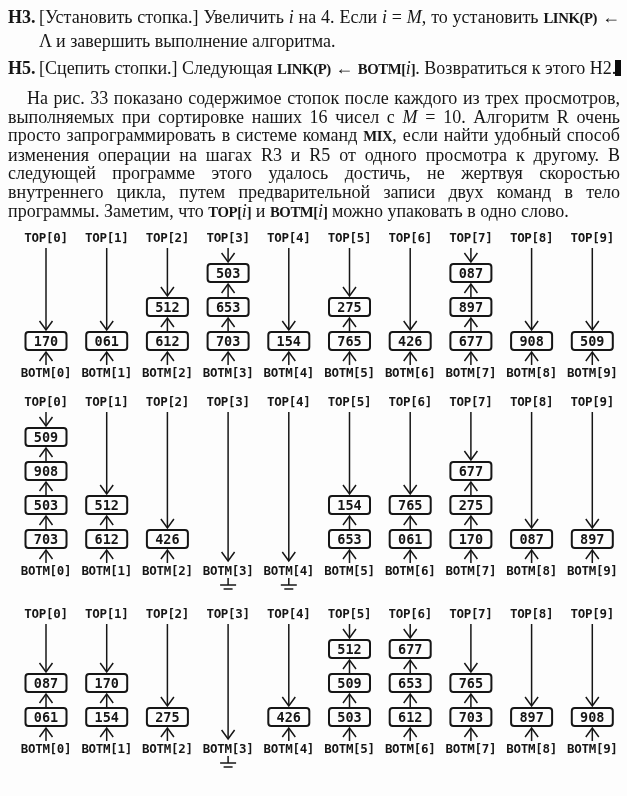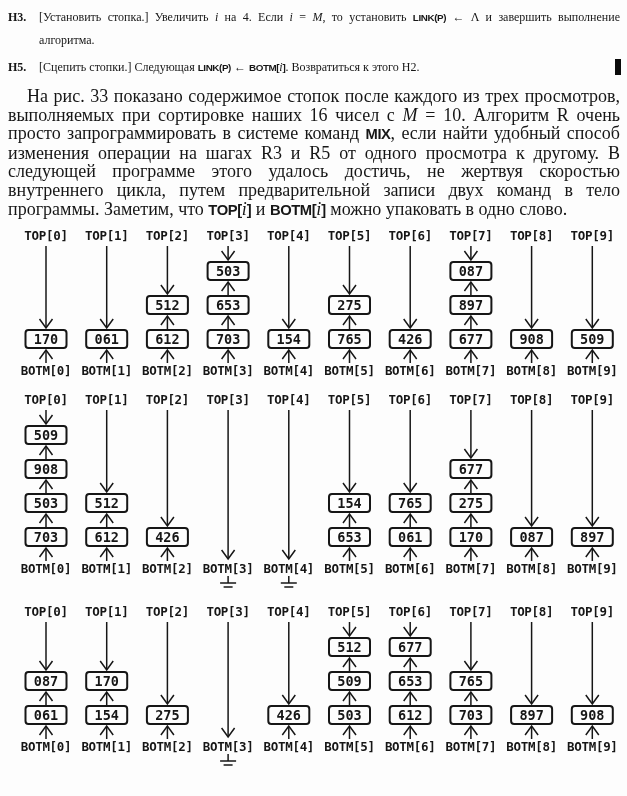--- a/index.html
+++ b/index.html
@@ -3,28 +3,28 @@
 <meta charset="utf-8">
 <style>
   html,body{margin:0;padding:0}
   body{
     width:627px;height:796px;
     background:#fdfdfd;color:#161616;
     font-family:"Liberation Serif",serif;
     overflow:hidden;position:relative;
   }
   .text-block{padding:6px 7px 0 8px}
-  .step{position:relative;padding-left:31px;font-size:12px;line-height:23px;
+  .step{position:relative;padding-left:31px;font-size:18px;line-height:23px;
         text-align:justify;margin-bottom:4px}
   .step-label{position:absolute;left:0;top:0;font-weight:700}
   .end-marker{position:absolute;right:-1px;top:3px;width:6px;height:16px;background:#0a0a0a}
   .para{margin-top:8px;font-size:18px;line-height:18.6px;text-align:justify;
         text-indent:19px}
   .seg-i{font-style:italic}
-  .seg-m{font-family:Liberation Sans, sans-serif;font-size:0.82em;font-weight:600;letter-spacing:-0.4px}
+  .seg-m{font-family:Liberation Serif, serif;font-size:0.82em;font-weight:600;letter-spacing:-0.4px}
   .figure{margin:4px}
   .figure svg{display:block}
   #diagram-0{margin-top:10px}
   #diagram-1{margin-top:13px}
   #diagram-2{margin-top:13px}
   .dline{stroke:#161616;stroke-width:1.5;fill:none;stroke-linecap:butt}
   .dbox{stroke:#161616;stroke-width:2;fill:#fdfdfd}
   .dnum{font-family:"DejaVu Sans Mono",monospace;font-size:13.5px;font-weight:700;fill:#161616}
   .dlabel{font-family:"DejaVu Sans Mono",monospace;font-size:12.5px;font-weight:700;
           letter-spacing:-0.3px;fill:#161616}

